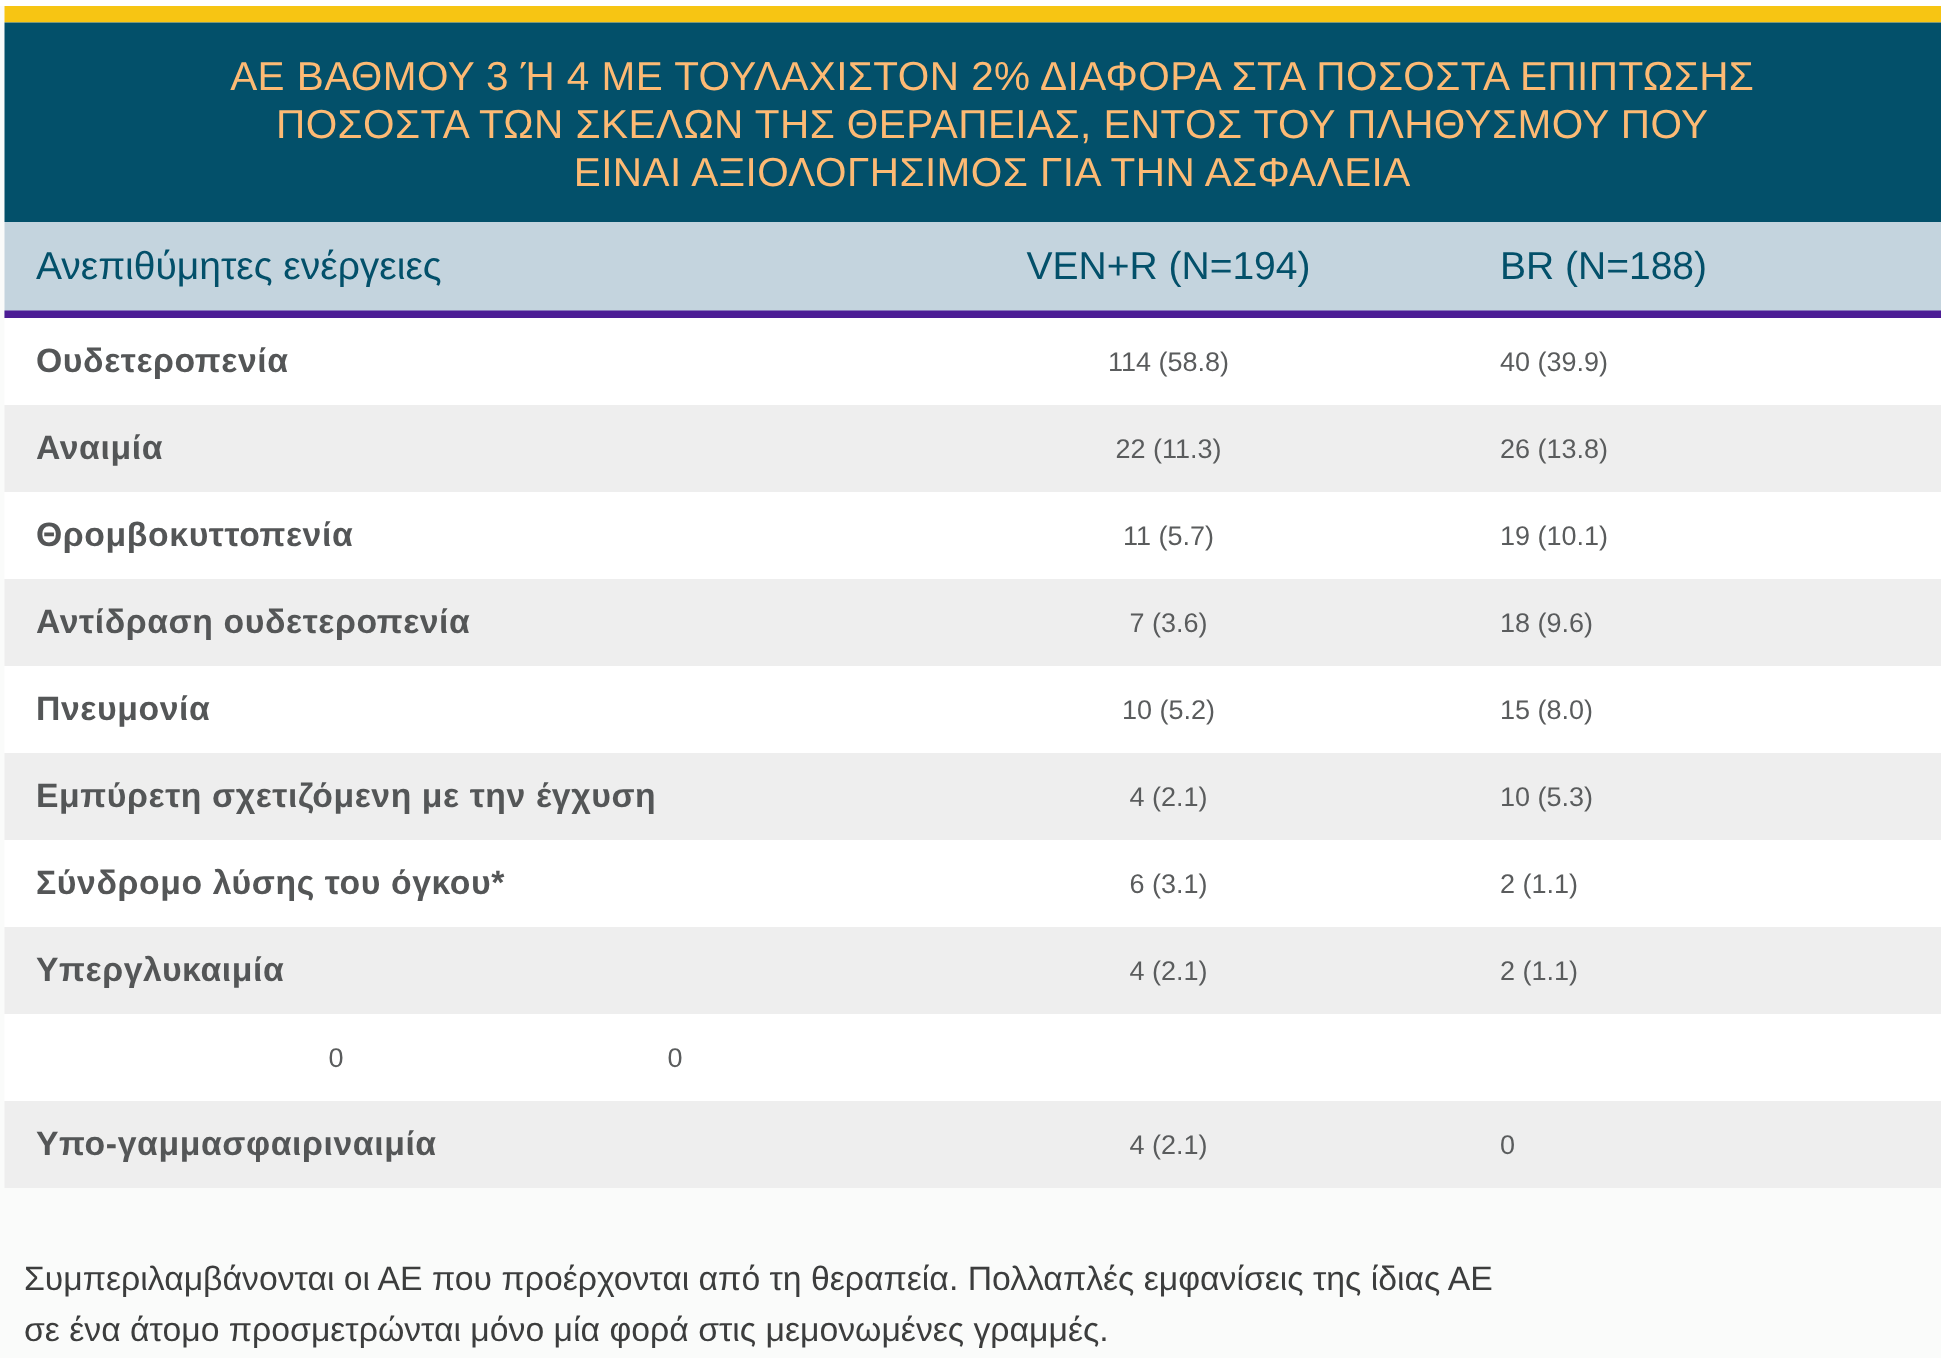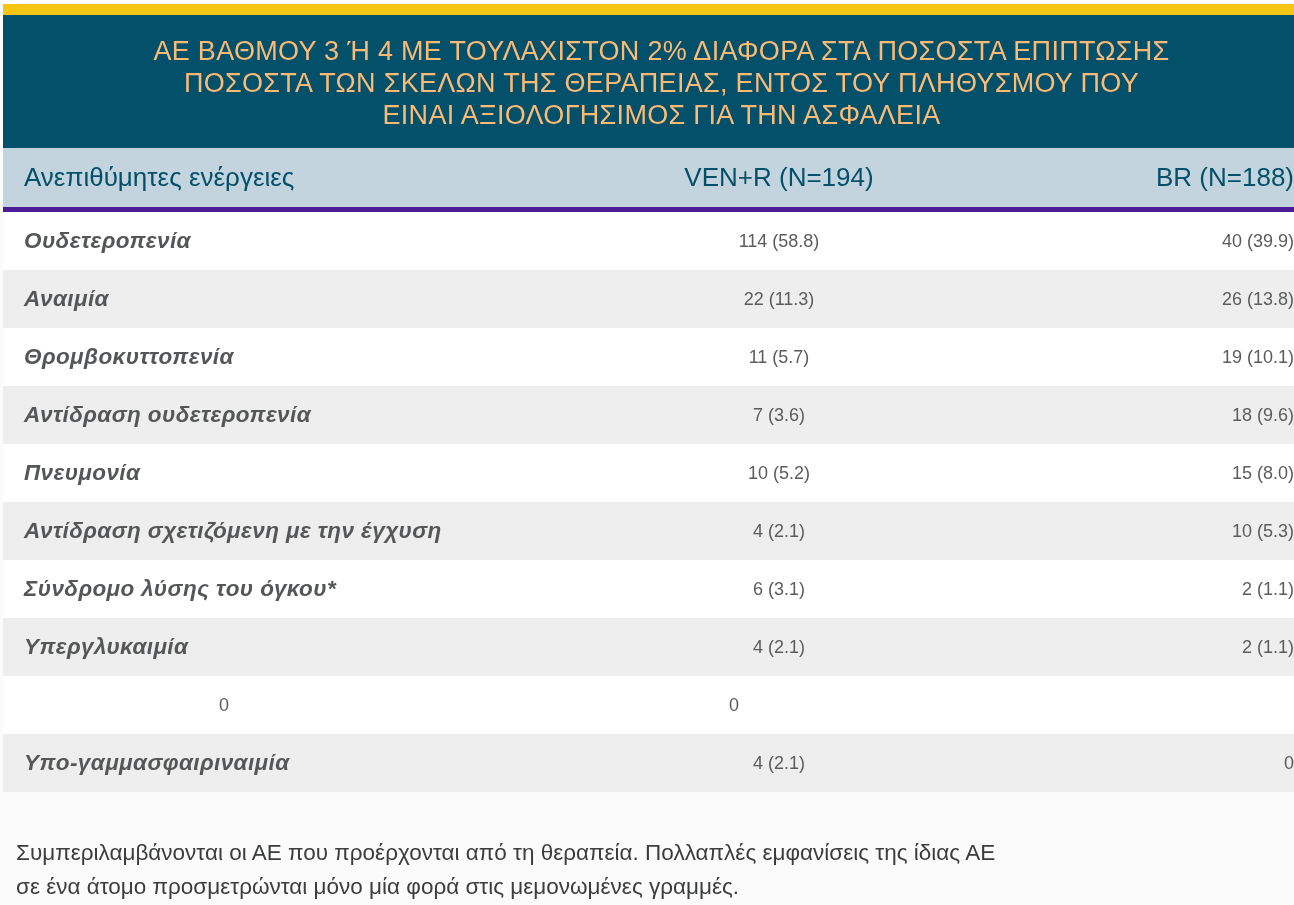--- a/index.html
+++ b/index.html
@@ -46,31 +46,31 @@
       display: flex;
       height: 59px;
       align-items: center;
       background: #c4d4de;
       color: #03506a;
       font-size: 26px;
       border-bottom: 5px solid #4c1d95;
     }
     .col-name { width: 555px; padding-left: 21px; box-sizing: border-box; }
     .col-a { width: 442px; text-align: center; }
-    .col-b { width: 294px; text-align: right; }
+    .col-b { width: 294px; text-align: left; }
     .row {
       display: flex;
       align-items: center;
       height: 58px;
       font-size: 23px;
       color: #555758;
     }
     .row:nth-child(odd) { background: #ffffff; }
     .row:nth-child(even) { background: #eeeeee; }
-    .row .col-name { font-weight: bold; color: #545657; font-size: 22.5px; letter-spacing: 0.4px; font-style: italic; }
+    .row .col-name { font-weight: bold; color: #545657; font-size: 22.5px; letter-spacing: 0.4px; }
     .row .col-a, .row .col-b { color: #5a5c5d; font-size: 18px; }
     .footnote {
       position: absolute;
       left: 16px;
       top: 836px;
       font-size: 22.5px;
       line-height: 34px;
       color: #3c3d3d;
       width: 1280px;
     }
@@ -114,21 +114,21 @@
       <div class="col-name">Αντίδραση ουδετεροπενία</div>
       <div class="col-a">7 (3.6)</div>
       <div class="col-b">18 (9.6)</div>
     </div>
     <div class="row">
       <div class="col-name">Πνευμονία</div>
       <div class="col-a">10 (5.2)</div>
       <div class="col-b">15 (8.0)</div>
     </div>
     <div class="row">
-      <div class="col-name">Αντίδραση σχετιζόμενη με την έγχυση</div>
+      <div class="col-name">Εμπύρετη σχετιζόμενη με την έγχυση</div>
       <div class="col-a">4 (2.1)</div>
       <div class="col-b">10 (5.3)</div>
     </div>
     <div class="row">
       <div class="col-name">Σύνδρομο λύσης του όγκου*</div>
       <div class="col-a">6 (3.1)</div>
       <div class="col-b">2 (1.1)</div>
     </div>
     <div class="row">
       <div class="col-name">Υπεργλυκαιμία</div>

